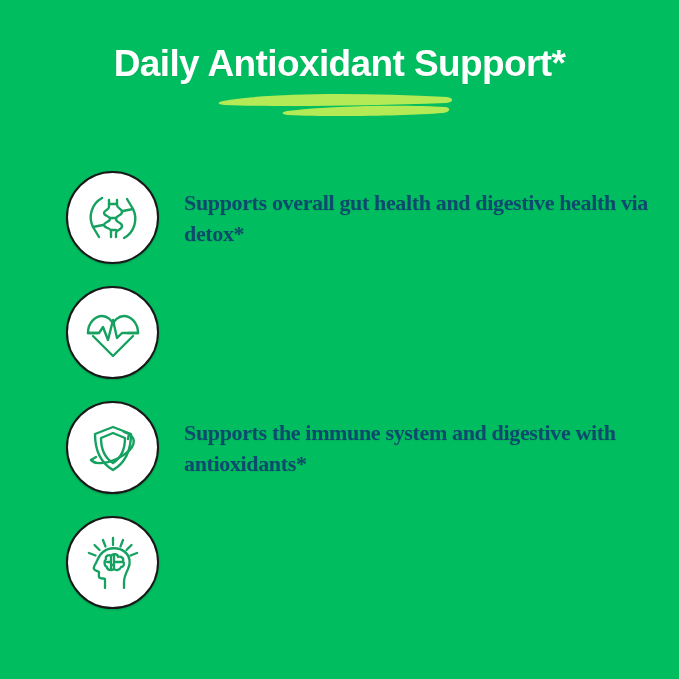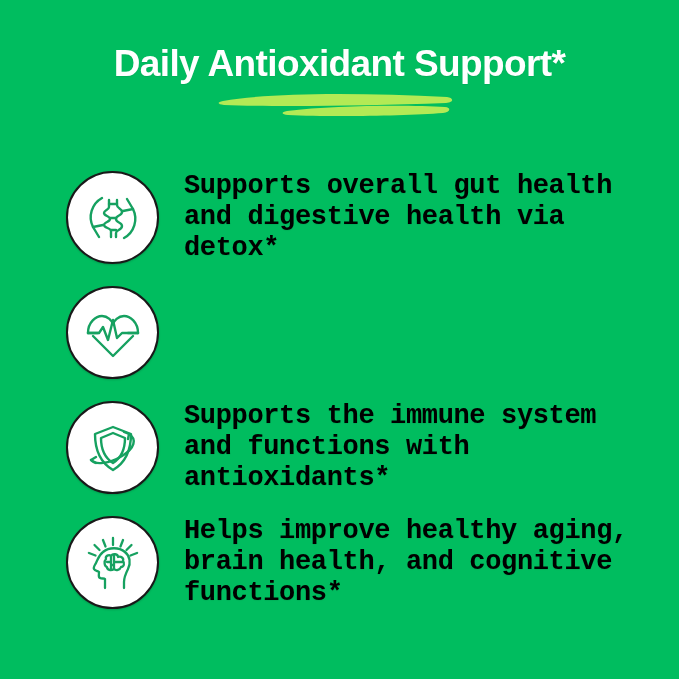--- a/index.html
+++ b/index.html
@@ -78,27 +78,27 @@
     display: flex;
     align-items: center;
     justify-content: center;
     box-shadow: 0 1px 2px rgba(0,0,0,0.18);
   }
   .icon-circle svg {
     display: block;
   }
   .benefit-text {
     margin-left: 25px;
-    color: #000000;
-    font-size: 27px;
+    color: #0c4a6e;
+    font-size: 22px;
     font-weight: bold;
     line-height: 31px;
     letter-spacing: -0.35px;
     max-width: 470px;
-    font-family: Liberation Mono, monospace;
+    font-family: Liberation Serif, serif;
     text-shadow: 0 1px 1px rgba(0,0,0,0.06);
   }
 </style>
 </head>
 <body>
 
 <div class="page">
 
   <div class="header">
     <h1 class="title">Daily Antioxidant Support*</h1>
@@ -148,21 +148,21 @@
 
           <path d="M33 12 L51 19 C51 35, 45 48, 33 55 C21 48, 15 35, 15 19 Z"></path>
 
           <path d="M33 18 L45 23 C45 34, 41 43, 33 48 C25 43, 21 34, 21 23 Z"></path>
 
           <path d="M49 19 C57 24, 55 33, 42 41 C29 49, 15 50, 11 45"></path>
           <polyline points="44,17 49,19 48,24"></polyline>
           <polyline points="16,42 11,45 16,48"></polyline>
         </svg>
       </div>
-      <div class="benefit-text">Supports the immune system and functions with antioxidants*</div>
+      <div class="benefit-text">Supports the immune system and digestive with antioxidants*</div>
     </div>
 
     <div class="benefit-row">
       <div class="icon-circle">
         <svg width="66" height="66" viewBox="0 0 66 66" fill="none" stroke="#16a160" stroke-width="2.3" stroke-linecap="round" stroke-linejoin="round">
 
           <path d="M33 8 L33 15"></path>
           <path d="M23 10 L25.5 16.5"></path>
           <path d="M43 10 L40.5 16.5"></path>
           <path d="M14.5 15 L19.5 20"></path>
@@ -170,17 +170,16 @@
           <path d="M9 23 L15.5 25.5"></path>
           <path d="M57 23 L50.5 25.5"></path>
 
           <path d="M45 22 C39 17, 29 17, 23 22 C19 25, 18 29, 16 33 C15 35, 13 37, 14 39 C15 41, 18 41, 19 42 C19 45, 18 47, 20 48 C22 49, 24 48, 25 49 L25 58"></path>
           <path d="M45 22 C50 26, 51 33, 48 39 C46 43, 44 47, 44 52 L44 58"></path>
 
           <path d="M26 29 C25 26, 29 24, 31 26 C33 23, 38 24, 38 27 C41 26, 44 28, 43 31 C45 33, 44 37, 41 37 C40 40, 36 41, 34 39 C31 41, 27 40, 27 37 C24 36, 24 31, 26 29 Z"></path>
           <path d="M31 26 L31 39 M34 25 L34 39 M27 32 L31 32 M34 32 L43 32 M31 35 L34 35"></path>
         </svg>
       </div>
-      <div class="benefit-text">Helps improve healthy aging, brain health, and cognitive functions*</div>
     </div>
 
   </div>
 </div>
 
 </body></html>

